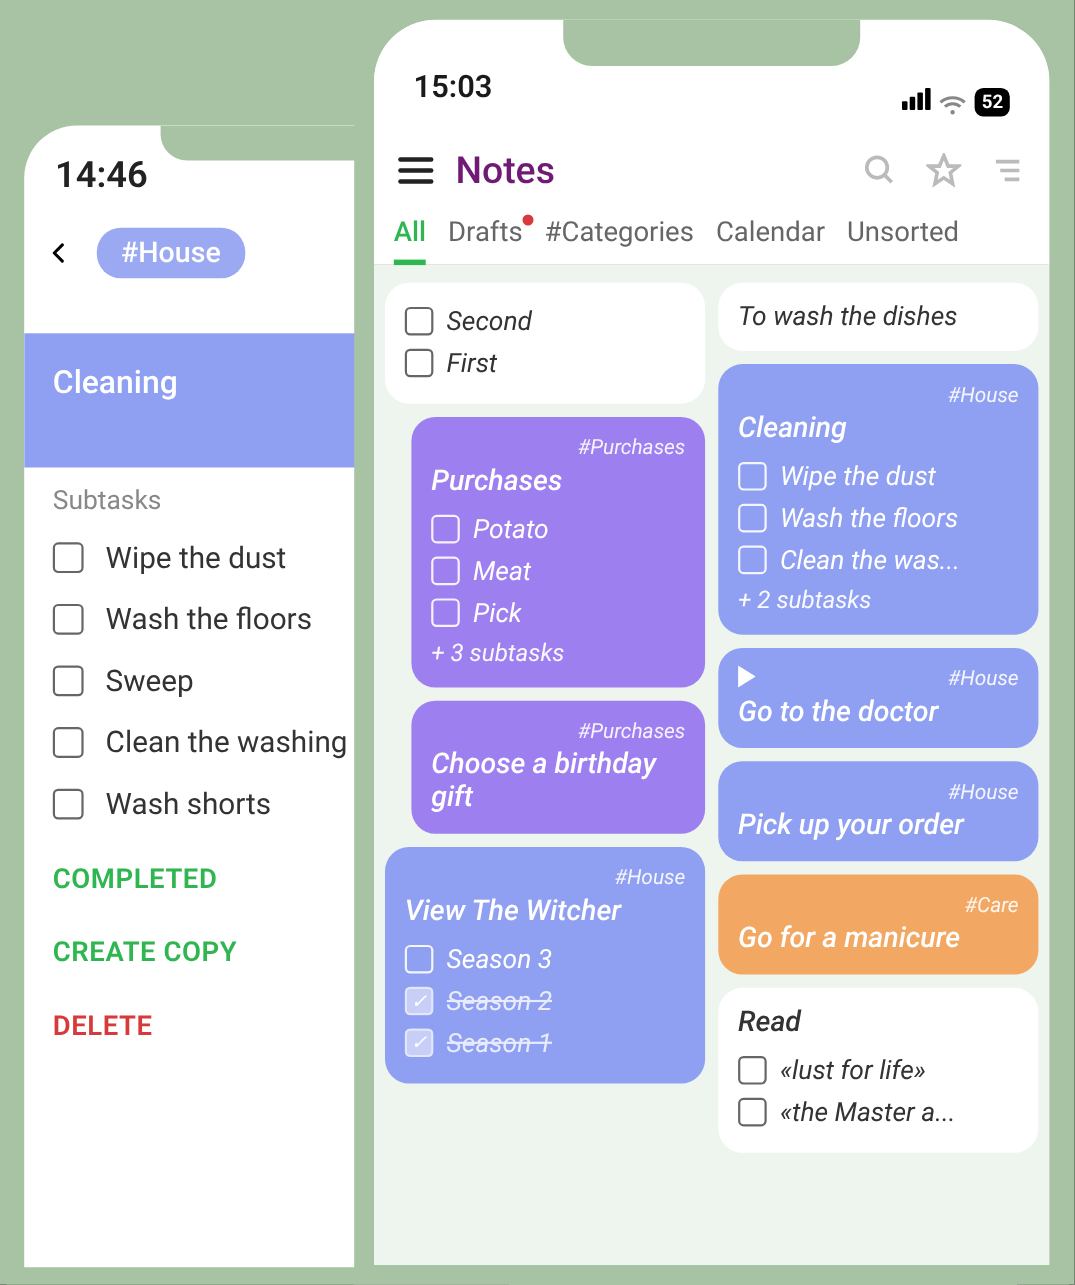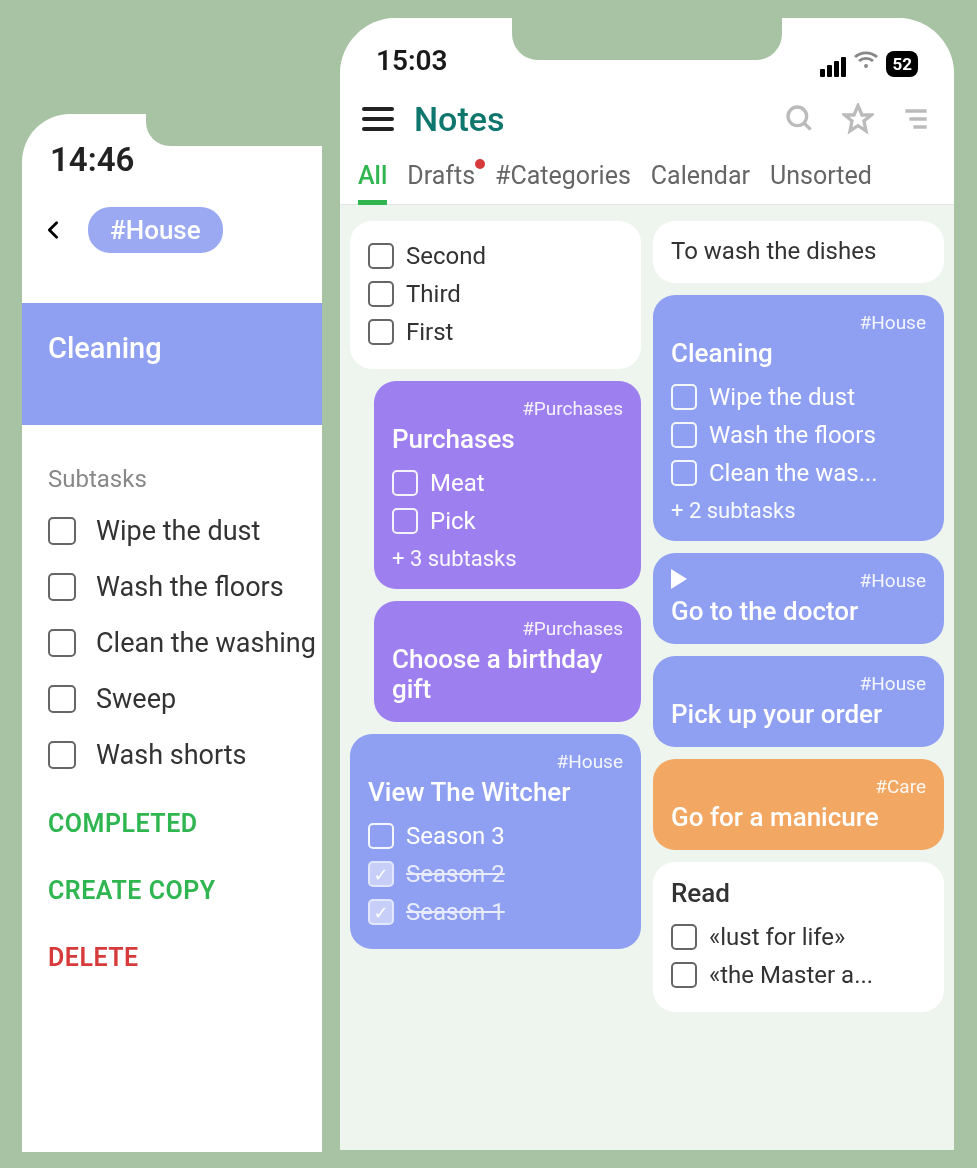--- a/index.html
+++ b/index.html
@@ -73,21 +73,21 @@
   .cleaning-card {
     margin: 40px 0 0 0;
     background: #8f9ff1;
     color: #fff;
     padding: 28px 26px 60px;
     font-size: 29px;
     font-weight: 500;
     border-radius: 0;
   }
   .subtasks-label {
-    padding: 40px 0 10px 26px;
+    padding: 16px 0 10px 26px;
     color: #888;
     font-size: 24px;
   }
   .sub-item {
     display: flex;
     align-items: center;
     gap: 20px;
     padding: 12px 26px;
   }
   .cb {
@@ -148,36 +148,36 @@
   .status-front {
     display: flex;
     justify-content: space-between;
     align-items: center;
     padding: 26px 36px 6px;
     font-size: 28px;
     font-weight: 600;
     color: #1a1a1a;
     background: #fff;
   }
-  .status-icons { display:flex; gap:8px; align-items:flex-end; }
+  .status-icons { display:flex; gap:8px; align-items:flex-start;margin-top:36px; }
   .signal-bars { display:flex; gap:2px; align-items:flex-end; }
   .signal-bars span { width:5px; background:#000; border-radius:1px; }
   .wifi-icon svg { width:24px; height:20px; fill:#888; }
   .battery-pill {
     background:#000; color:#fff; font-size:17px; font-weight:700;
     padding:3px 6px; border-radius:8px; display:flex; align-items:center;
     position:relative;
   }
   .header-row {
     display:flex; align-items:center; gap:20px;
     padding: 16px 22px 14px; background:#fff;
   }
   .hamburger { display:flex; flex-direction:column; gap:6px; width:32px; }
   .hamburger span { height:4px; background:#222; border-radius:2px; }
-  .page-title { font-size:34px; font-weight:500; color:#0f766e; flex:1; }
+  .page-title { font-size:34px; font-weight:500; color:#701a75; flex:1; }
   .header-icons { display:flex; gap:26px; align-items:center; }
   .hi { width:32px; height:32px; display:flex;align-items:center;justify-content:center; }
   .hi svg { width:100%; height:100%; fill:none; stroke:#bbb; stroke-width:2.5; }
   .tabs-row {
     display:flex; gap:20px; padding: 8px 18px 0; background:#fff;
     font-size:25px; color:#666; border-bottom:1px solid #e5e5e5;
     position:relative;
     text-align:center;
   }
   .tab { padding-bottom:14px; position:relative; white-space:nowrap; }
@@ -185,21 +185,21 @@
   .tab.active::after {
     content:''; position:absolute; left:0; right:0; bottom:-1px; height:5px;
     background:#2fb650;
   }
   .drafts-dot {
     position:absolute; top:-2px; right:-10px; width:10px; height:10px;
     background:#d63a3a; border-radius:50%;
   }
   .grid-area {
     flex:1; overflow:hidden; padding:16px 10px 0;
-    display:flex; gap:12px;
+    display:flex; gap:12px;font-style:italic;
   }
   .col { flex:1; display:flex; flex-direction:column; gap:12px; min-width:0; }
   .card {
     border-radius:22px; padding:16px 18px 18px;
     font-size:24px; position:relative;
   }
   .card.white { background:#fff; color:#333; }
   .card.purple { background:#9d7ff0; color:#fff;margin-left:24px; }
   .card.blue { background:#8f9ff1; color:#fff; }
   .card.orange { background:#f2a863; color:#fff; }
@@ -242,25 +242,25 @@
     <div class="sub-item">
         <div class="cb"></div>
         <span class="sub-text">Wipe the dust</span>
       </div>
     <div class="sub-item">
         <div class="cb"></div>
         <span class="sub-text">Wash the floors</span>
       </div>
     <div class="sub-item">
         <div class="cb"></div>
-        <span class="sub-text">Clean the washing</span>
+        <span class="sub-text">Sweep</span>
       </div>
     <div class="sub-item">
         <div class="cb"></div>
-        <span class="sub-text">Sweep</span>
+        <span class="sub-text">Clean the washing</span>
       </div>
     <div class="sub-item">
         <div class="cb"></div>
         <span class="sub-text">Wash shorts</span>
       </div>
     <div class="action-link green-link">COMPLETED</div>
     <div class="action-link green-link">CREATE COPY</div>
     <div class="action-link red-link">DELETE</div>
   </div>
 </div>
@@ -326,31 +326,31 @@
     <div class="grid-area">
 
       <div class="col">
         <div class="card white">
           <div class="card-item">
               <div class="cb"></div>
               <span class="txt">Second</span>
             </div>
           <div class="card-item">
               <div class="cb"></div>
-              <span class="txt">Third</span>
-            </div>
-          <div class="card-item">
-              <div class="cb"></div>
               <span class="txt">First</span>
             </div>
         </div>
 
         <div class="card purple">
           <div class="card-tag">#Purchases</div>
           <div class="card-title">Purchases</div>
+          <div class="card-item">
+              <div class="cb cb-light"></div>
+              <span class="txt">Potato</span>
+            </div>
           <div class="card-item">
               <div class="cb cb-light"></div>
               <span class="txt">Meat</span>
             </div>
           <div class="card-item">
               <div class="cb cb-light"></div>
               <span class="txt">Pick</span>
             </div>
           <div class="more-sub">+ 3 subtasks</div>
         </div>

